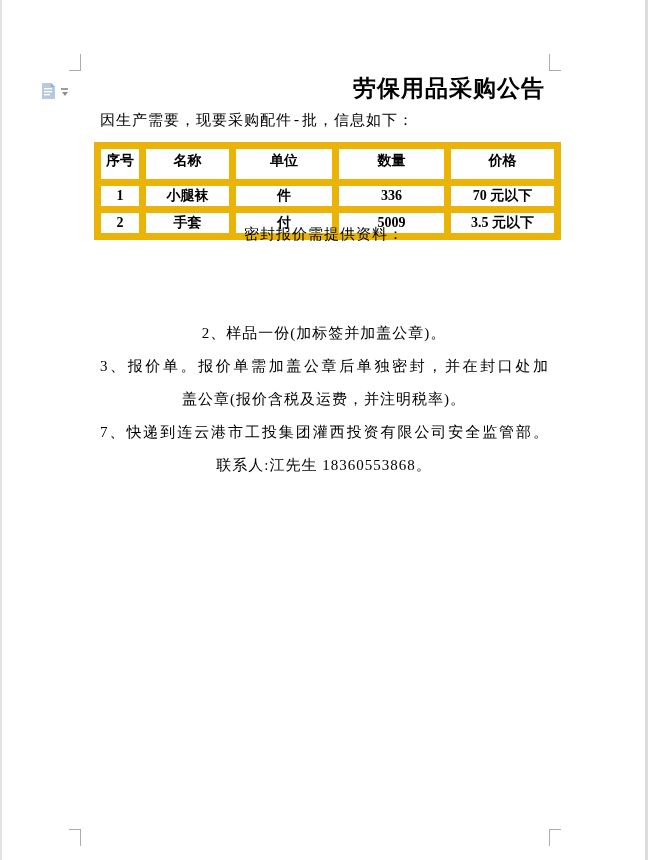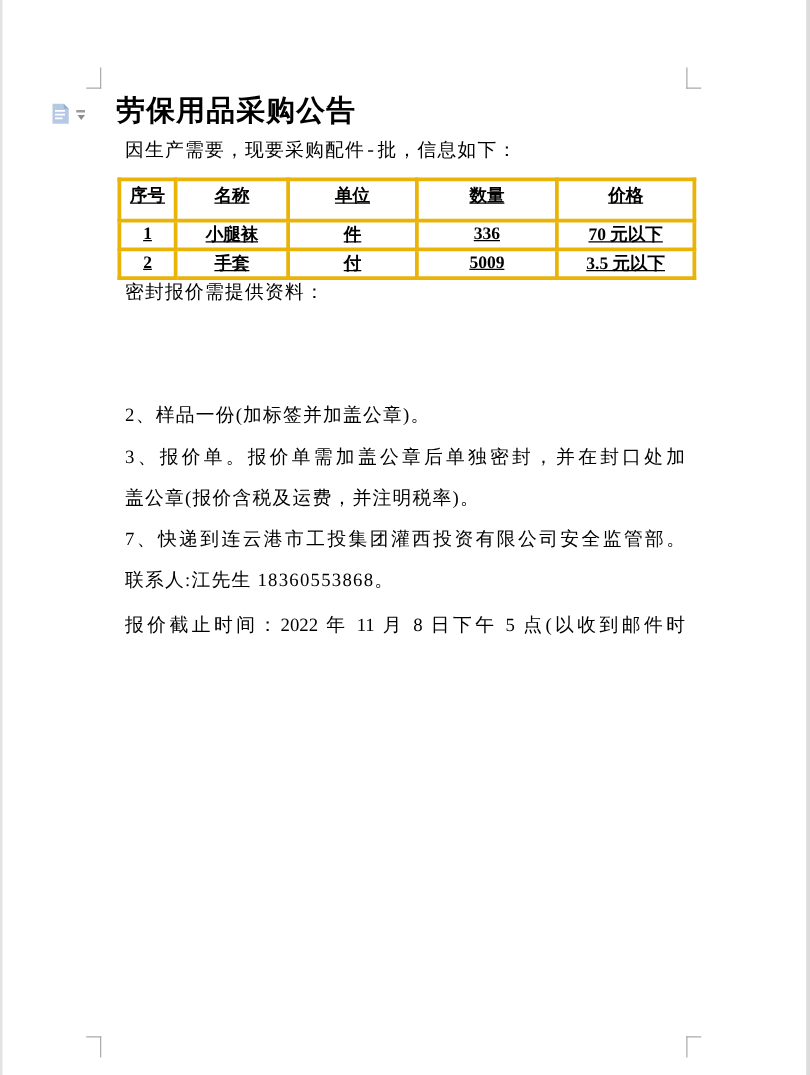--- a/index.html
+++ b/index.html
@@ -16,31 +16,31 @@
   .mark.tl{left:69px;top:54px;border-right:1px solid #ababab;border-bottom:1px solid #ababab;}
   .mark.tr{left:549px;top:54px;border-left:1px solid #ababab;border-bottom:1px solid #ababab;}
   .mark.bl{left:69px;top:829px;border-right:1px solid #ababab;border-top:1px solid #ababab;}
   .mark.br{left:549px;top:829px;border-left:1px solid #ababab;border-top:1px solid #ababab;}
   
   .paste-btn{position:absolute;left:41px;top:78px;width:36px;height:24px;display:flex;align-items:center;gap:5px;cursor:pointer;}
   .dd{display:flex;flex-direction:column;align-items:center;gap:2px;margin-top:3px;}
   .dd-bar{width:7px;height:2px;background:#9c9c9c;}
   .dd-tri{width:0;height:0;border-left:3px solid transparent;border-right:3px solid transparent;border-top:4px solid #8c8c8c;}
   
-  .doc-title{position:absolute;left:93px;top:73px;width:462px;text-align:left;
+  .doc-title{position:absolute;left:83px;top:73px;width:462px;text-align:right;
     font-size:23px;font-weight:600;letter-spacing:1px;white-space:nowrap;}
   .intro{position:absolute;left:100px;top:111px;font-size:15px;letter-spacing:1px;white-space:nowrap;font-family:Liberation Mono, monospace;}
   table.items{position:absolute;left:94px;top:142px;border-collapse:collapse;table-layout:fixed;
     font-size:14px;font-weight:bold;text-align:center;}
-  table.items th,table.items td{border:3px solid #eab308;padding:0;overflow:hidden;text-decoration:underline;}
+  table.items th,table.items td{border:7px solid #eab308;padding:0;overflow:hidden;}
   table.items th{height:27px;vertical-align:top;padding-top:3px;font-size:14px;}
   table.items td{height:20px;vertical-align:middle;}
   .c0{width:45px;} .c1{width:90px;} .c2{width:103px;} .c3{width:112px;} .c4{width:110px;}
   .line{position:absolute;left:100px;width:448px;font-size:15px;letter-spacing:1px;
-    line-height:20px;white-space:nowrap;}
+    line-height:20px;white-space:nowrap;text-align:center;}
   .line.j{white-space:normal;letter-spacing:normal;text-align:justify;text-align-last:justify;text-justify:inter-character;}
 </style>
 </head>
 <body>
 
 <div class="stage">
 
   <div class="edge-left"></div>
   <div class="edge-right"></div>
 
@@ -103,15 +103,14 @@
       </tr>
     </tbody>
   </table>
 
   <div class="line" style="top:224px">密封报价需提供资料：</div>
   <div class="line" style="top:323px">2、样品一份(加标签并加盖公章)。</div>
   <div class="line j" style="top:356px">3、报价单。报价单需加盖公章后单独密封，并在封口处加</div>
   <div class="line" style="top:389px">盖公章(报价含税及运费，并注明税率)。</div>
   <div class="line j" style="top:422px">7、快递到连云港市工投集团灌西投资有限公司安全监管部。</div>
   <div class="line" style="top:455px">联系人:江先生 18360553868。</div>
-  <div class="line j" style="top:491px">报价截止时间：2022 年 11 月 8 日下午 5 点(以收到邮件时</div>
 
 </div>
 
 </body></html>

